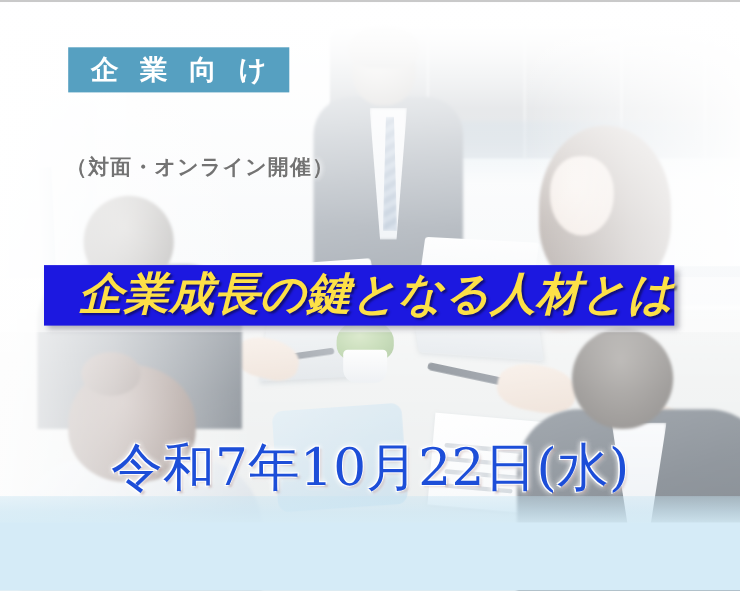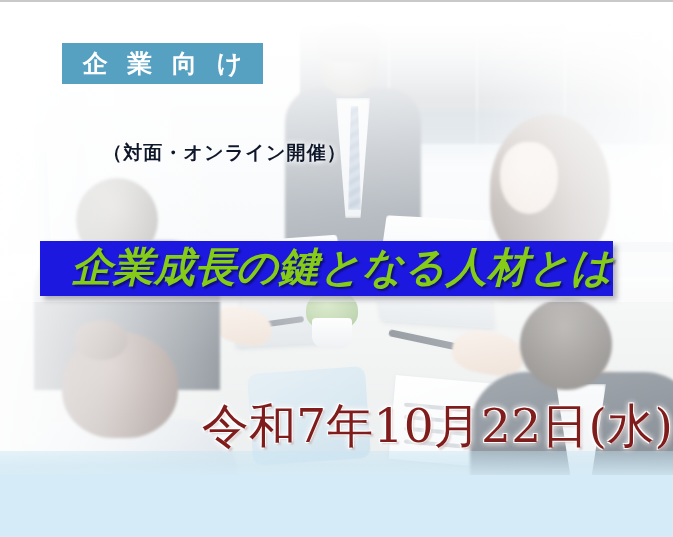--- a/index.html
+++ b/index.html
@@ -300,62 +300,62 @@
     font-weight:700;
     letter-spacing:.02em;
     line-height:1.08;
     font-family:"DejaVu Sans","Liberation Sans",sans-serif;
     text-shadow:0 0 7px #ffffff,0 0 7px #ffffff,1px 1px 0 rgba(255,255,255,.9);
   }
 
   
   .subline{
     position:absolute;
-    left:75px; top:140px;
+    left:60px; top:140px;
     width:300px;
-    text-align:center;
-    color:#0f172a;
+    text-align:left;
+    color:#737373;
     font-size:19px;
     font-weight:700;
     letter-spacing:.06em;
     line-height:1.15;
     font-family:"DejaVu Sans","Liberation Sans",sans-serif;
     text-shadow:0 0 6px #ffffff,0 0 6px #ffffff;
   }
 
   
   .title-band{
     position:absolute;
     left:40px; top:239px;
     width:573px; height:55px;
     background:#1c18e0;
     box-shadow:4px 4px 5px rgba(70,70,90,.38);
     display:flex; align-items:center; justify-content:center;
   }
   .title-band-text{
-    color:#84cc16;
+    color:#fde047;
     font-size:41px;
     font-weight:700;
     font-style:italic;
     letter-spacing:.005em;
     line-height:1;
     white-space:nowrap;
     font-family:"DejaVu Sans","Liberation Sans",sans-serif;
     text-shadow:2px 2px 2px rgba(0,0,0,.45);
     transform:translateY(-1px);
     margin-left:31px;
   }
 
   
   .date-line{
     position:absolute;
     left:0; top:400px;
     width:100%;
-    text-align:right;
-    color:#7f1d1d;
+    text-align:center;
+    color:#1d4ed8;
     font-size:47px;
     font-weight:400;
     line-height:1.02;
     letter-spacing:.005em;
     white-space:nowrap;
     font-family:"DejaVu Serif","Liberation Serif",serif;
     text-shadow:
       0 0 6px #ffffff, 0 0 6px #ffffff,
       -1px -1px 0 rgba(255,255,255,.95),
        1px -1px 0 rgba(255,255,255,.95),

